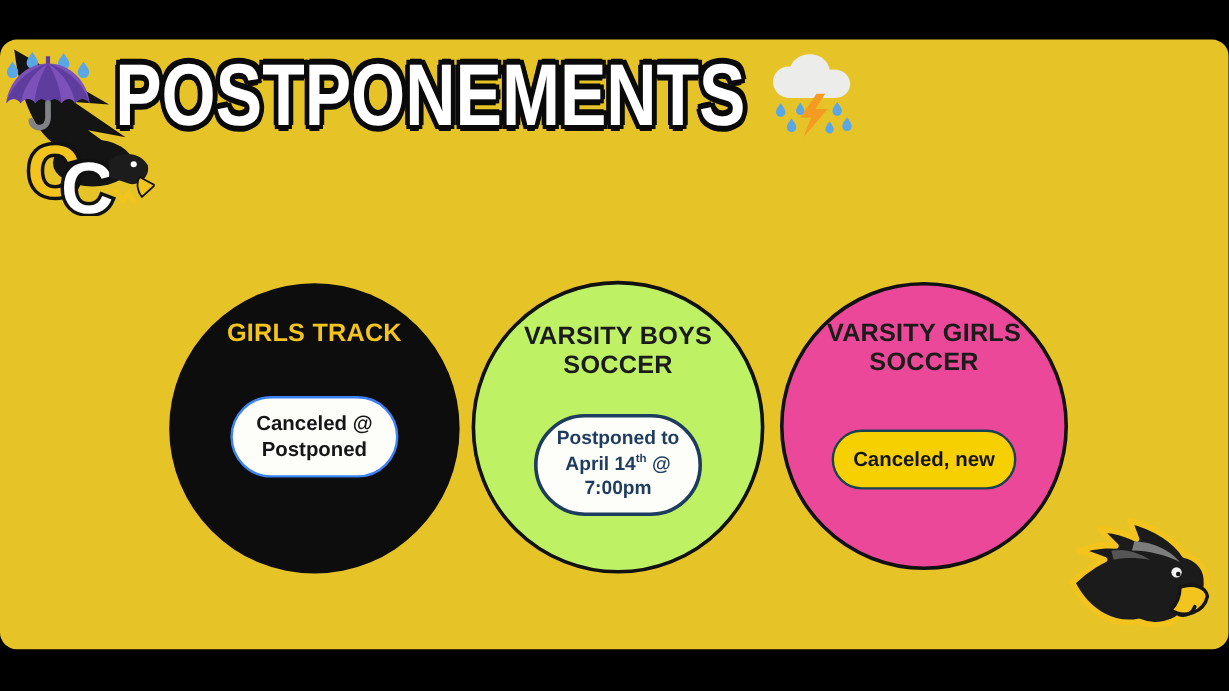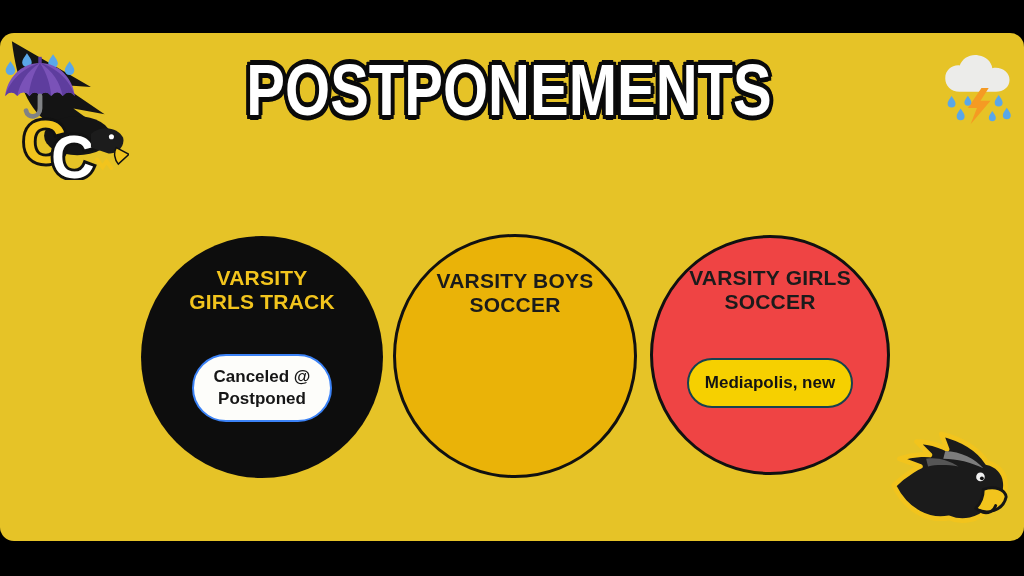--- a/index.html
+++ b/index.html
@@ -1,39 +1,39 @@
 <!DOCTYPE html>
 <html><head>
 <meta charset="utf-8">
 <style>
   html,body{margin:0;padding:0;background:#000;}
   .stage{position:relative;width:1024px;height:576px;background:#000;overflow:hidden;
          font-family:"Liberation Sans",sans-serif;}
   .canvas{position:absolute;left:0;right:0;top:33px;bottom:35px;background:#e6c327;border-radius:14px;}
 
   
-  .title-row{position:absolute;left:0;right:0;top:10px;height:92px;display:flex;
-             align-items:center;justify-content:space-between;gap:16px;}
+  .title-row{position:absolute;left:0;right:0;top:0;height:92px;display:flex;
+             align-items:center;justify-content:flex-start;gap:16px;}
   .title{margin:0;font-size:58px;font-weight:bold;letter-spacing:0px;color:#fff;
          transform:scale(1,1.26);transform-origin:center;
          -webkit-text-stroke:5px #0a0a0a;paint-order:stroke fill;
          text-shadow:-3px -3px 0 #0a0a0a,3px -3px 0 #0a0a0a,-3px 3px 0 #0a0a0a,3px 3px 0 #0a0a0a,
                      0 -4px 0 #0a0a0a,0 4px 0 #0a0a0a,-4px 0 0 #0a0a0a,4px 0 0 #0a0a0a;}
   .emoji{flex:0 0 auto;}
 
   
   .logo-tl{position:absolute;left:7px;top:5px;}
   .logo-br{position:absolute;right:14px;bottom:0px;}
 
   
   .circle{position:absolute;border-radius:50%;box-sizing:border-box;display:flex;
           flex-direction:column;align-items:center;text-align:center;}
   .c1{left:141px;top:203px;width:242px;height:242px;background:#0d0d0d;}
-  .c2{left:393px;top:201px;width:244px;height:244px;background:#eab308;border:3px solid #111;}
-  .c3{left:650px;top:202px;width:240px;height:240px;background:#ef4444;border:3px solid #111;}
+  .c2{left:393px;top:201px;width:244px;height:244px;background:#bef264;border:3px solid #111;}
+  .c3{left:650px;top:202px;width:240px;height:240px;background:#ec4899;border:3px solid #111;}
 
   .card-title{font-weight:bold;font-size:21px;line-height:1.15;letter-spacing:.2px;}
   .c1 .card-title{margin-top:30px;color:#f2c41d;}
   .c2 .card-title{margin-top:32px;color:#1b1b1b;}
   .c3 .card-title{margin-top:28px;color:#1b1b1b;}
   .line{display:block;}
 
   .pill{border-radius:999px;font-weight:bold;text-align:center;}
   .p1{margin-top:40px;background:#fdfdfa;border:2px solid #3b82f6;color:#161616;
       font-size:17px;line-height:1.3;padding:10px 20px;}
@@ -83,43 +83,47 @@
         <path d="M0,-8 C3,-3.5 5.5,-0.5 5.5,2.5 A5.5,5.5 0 1,1 -5.5,2.5 C-5.5,-0.5 -3,-3.5 0,-8 Z" transform="translate(25,69) scale(0.8)" fill="#5aa7e8"></path>
         <path d="M0,-8 C3,-3.5 5.5,-0.5 5.5,2.5 A5.5,5.5 0 1,1 -5.5,2.5 C-5.5,-0.5 -3,-3.5 0,-8 Z" transform="translate(33,54) scale(0.7)" fill="#5aa7e8"></path>
         <path d="M0,-8 C3,-3.5 5.5,-0.5 5.5,2.5 A5.5,5.5 0 1,1 -5.5,2.5 C-5.5,-0.5 -3,-3.5 0,-8 Z" transform="translate(67,54) scale(0.8)" fill="#5aa7e8"></path>
         <path d="M0,-8 C3,-3.5 5.5,-0.5 5.5,2.5 A5.5,5.5 0 1,1 -5.5,2.5 C-5.5,-0.5 -3,-3.5 0,-8 Z" transform="translate(76,68) scale(0.8)" fill="#5aa7e8"></path>
         <path d="M0,-8 C3,-3.5 5.5,-0.5 5.5,2.5 A5.5,5.5 0 1,1 -5.5,2.5 C-5.5,-0.5 -3,-3.5 0,-8 Z" transform="translate(60,71) scale(0.7)" fill="#5aa7e8"></path>
       </svg>
     </div>
 
     <div class="circle c1">
       <div class="card-title">
-        <span class="line">VARSITY</span>
         <span class="line">GIRLS TRACK</span>
       </div>
       <div class="pill p1">
         <span class="line">Canceled @</span>
         <span class="line">Postponed</span>
       </div>
     </div>
 
     <div class="circle c2">
       <div class="card-title">
         <span class="line">VARSITY BOYS</span>
         <span class="line">SOCCER</span>
       </div>
+      <div class="pill p2">
+        <span class="line">Postponed to</span>
+        <span class="line"><span>April 14</span><sup>th</sup><span> @</span></span>
+        <span class="line">7:00pm</span>
+      </div>
     </div>
 
     <div class="circle c3">
       <div class="card-title">
         <span class="line">VARSITY GIRLS</span>
         <span class="line">SOCCER</span>
       </div>
       <div class="pill p3">
-        <span class="line">Mediapolis, new</span>
+        <span class="line">Canceled, new</span>
       </div>
     </div>
 
     <svg class="logo-br" width="122" height="112" viewBox="0 0 128 115">
       <path d="M6,58 C20,44 34,38 34,38 L12,30 C30,24 44,26 44,26 L30,12 C48,12 62,20 62,20 L56,4 C80,10 96,22 104,34 C114,36 122,44 123,54 C125,68 116,80 104,84 C96,94 78,98 64,92 C44,96 20,86 6,58 Z" fill="#1b1b1b" stroke="#f2c41d" stroke-width="5" stroke-linejoin="round"></path>
       <path d="M60,22 C76,22 92,30 100,40 C88,34 72,30 58,30 Z" fill="#7d7d7d"></path>
       <path d="M40,30 C52,28 64,32 74,38 C62,36 50,36 42,38 Z" fill="#555555"></path>
       <circle cx="97" cy="49" r="4.5" fill="#f2f2f2"></circle>
       <circle cx="98.5" cy="50.5" r="2" fill="#111"></circle>
       <path d="M100,62 C112,58 123,62 124,70 C121,84 104,90 92,82 C98,76 100,69 100,62 Z" fill="#f2c41d" stroke="#151515" stroke-width="3" stroke-linejoin="round"></path>

